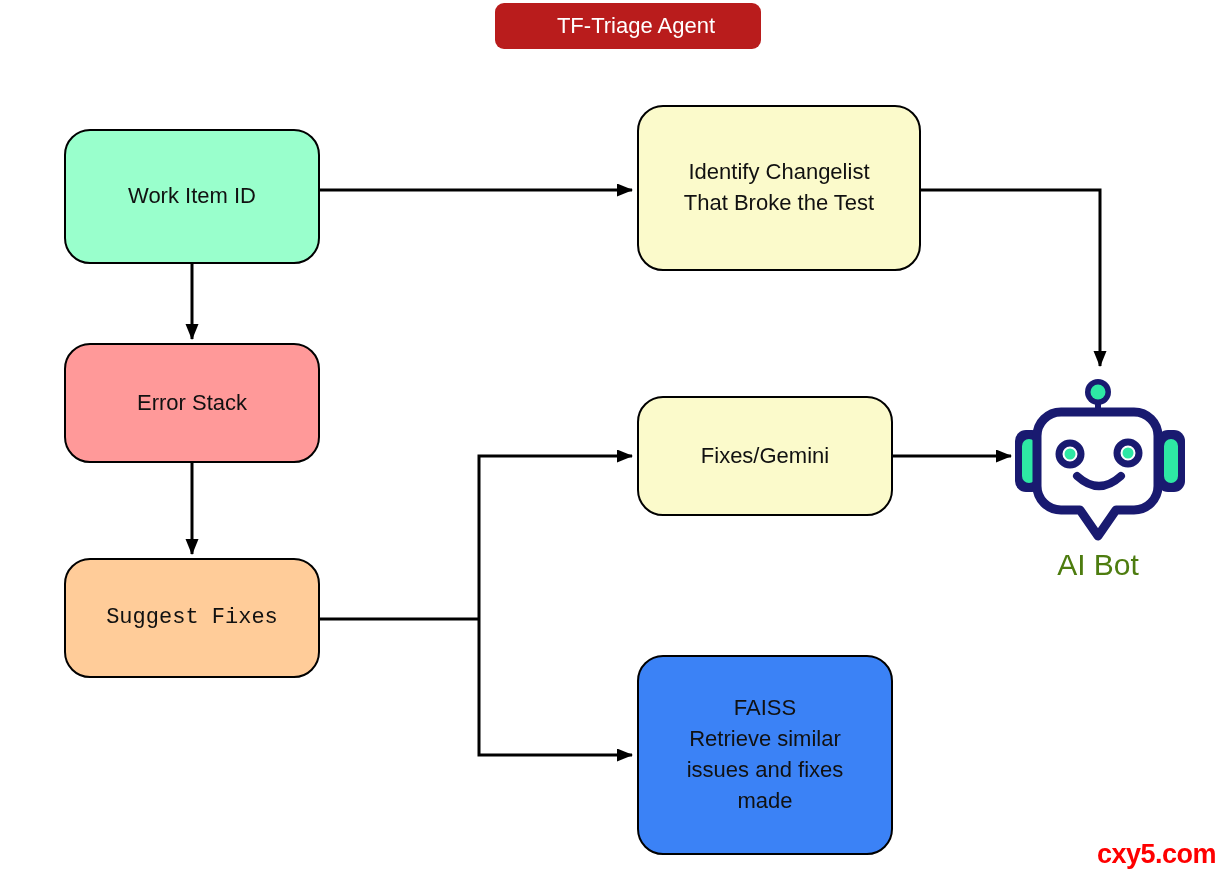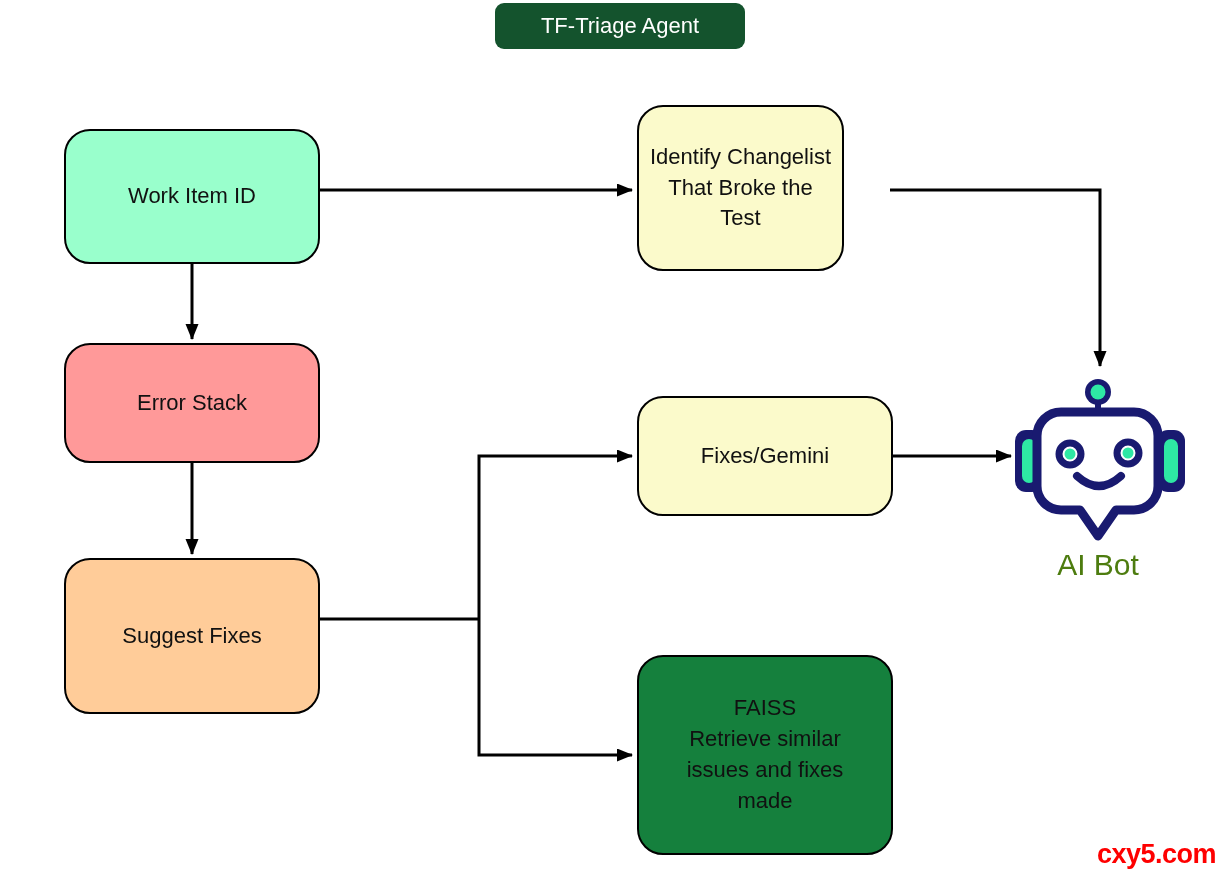--- a/index.html
+++ b/index.html
@@ -13,23 +13,23 @@
     text-align:center;border:2px solid #000;border-radius:26px;
     font-size:22px;color:#111;line-height:1.4;white-space:pre-line;
     box-sizing:border-box;padding:6px 10px;
   }
   .title-banner{
     position:absolute;left:495px;top:3px;width:250px;height:46px;
     display:flex;align-items:center;justify-content:center;
     border-radius:9px;color:#fff;font-size:22px;font-weight:500;
   }
   #node-work-item{left:64px;top:129px;width:256px;height:135px;}
-  #node-identify{left:637px;top:105px;width:207px;height:166px;}
+  #node-identify{left:637px;top:105px;width:284px;height:166px;}
   #node-error-stack{left:64px;top:343px;width:256px;height:120px;}
-  #node-suggest-fixes{left:64px;top:558px;width:256px;height:156px;}
+  #node-suggest-fixes{left:64px;top:558px;width:256px;height:120px;font-family:Liberation Mono, monospace;}
   #node-openai{left:637px;top:396px;width:256px;height:120px;}
   #node-faiss{left:637px;top:655px;width:256px;height:200px;}
   .bot-wrap{position:absolute;left:1010px;top:370px;width:180px;height:200px;}
   .bot-label{
     position:absolute;left:1028px;top:550px;width:140px;height:30px;
     display:flex;align-items:center;justify-content:center;
     font-size:30px;color:#4d7c0f;
   }
   .watermark{
     position:absolute;right:4px;bottom:8px;
@@ -50,34 +50,34 @@
     <path d="M 320 190 H 632" stroke="#000" stroke-width="3" fill="none" marker-end="url(#ah)"></path>
     <path d="M 192 250 V 339" stroke="#000" stroke-width="3" fill="none" marker-end="url(#ah)"></path>
     <path d="M 192 463 V 554" stroke="#000" stroke-width="3" fill="none" marker-end="url(#ah)"></path>
     <path d="M 890 190 H 1100 V 366" stroke="#000" stroke-width="3" fill="none" marker-end="url(#ah)"></path>
     <path d="M 320 619 H 479" stroke="#000" stroke-width="3" fill="none"></path>
     <path d="M 479 619 V 456 H 632" stroke="#000" stroke-width="3" fill="none" marker-end="url(#ah)"></path>
     <path d="M 479 619 V 755 H 632" stroke="#000" stroke-width="3" fill="none" marker-end="url(#ah)"></path>
     <path d="M 893 456 H 1011" stroke="#000" stroke-width="3" fill="none" marker-end="url(#ah)"></path>
   </svg>
 
-  <div class="title-banner" style="background: #14532d; color: rgb(255, 255, 255);">TF-Triage Agent</div>
+  <div class="title-banner" style="background: #b91c1c; color: rgb(255, 255, 255); padding-left: 16px;">TF-Triage Agent</div>
 
   <div class="node" id="node-work-item" style="background: rgb(153, 255, 204);">Work Item ID</div>
 
   <div class="node" id="node-identify" style="background: rgb(251, 250, 203);">Identify Changelist
 That Broke the Test</div>
 
   <div class="node" id="node-error-stack" style="background: rgb(255, 153, 153);">Error Stack</div>
 
   <div class="node" id="node-suggest-fixes" style="background: rgb(255, 204, 153);">Suggest Fixes</div>
 
   <div class="node" id="node-openai" style="background: rgb(251, 250, 203);">Fixes/Gemini</div>
 
-  <div class="node" id="node-faiss" style="background: #15803d;">FAISS
+  <div class="node" id="node-faiss" style="background: #3b82f6;">FAISS
 Retrieve similar
 issues and fixes
 made</div>
 
   <div class="bot-wrap">
     <svg width="180" height="200" viewBox="0 0 180 200">
 
       <rect x="85" y="28" width="6" height="18" fill="#191A70"></rect>
       <circle cx="88" cy="22" r="13" fill="#191A70"></circle>
       <circle cx="88" cy="22" r="7.5" fill="#2EE8A4"></circle>

